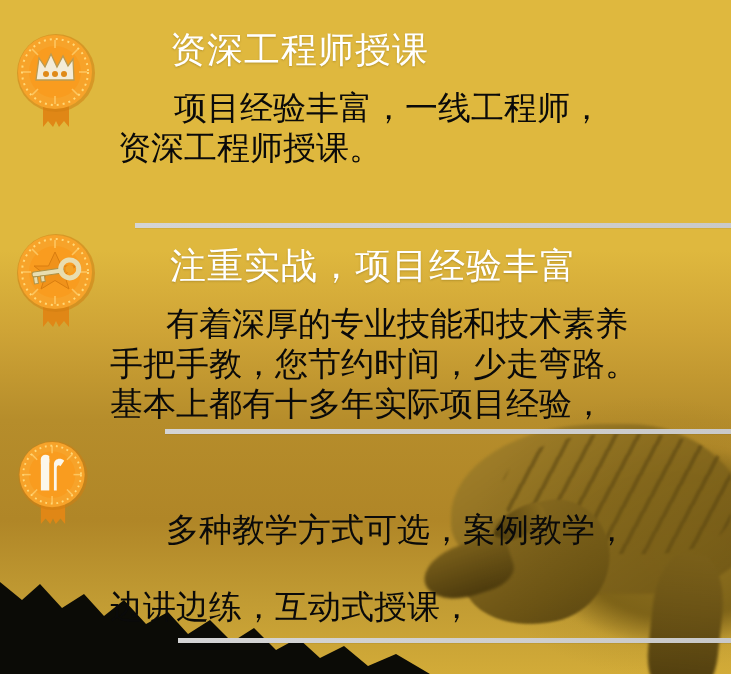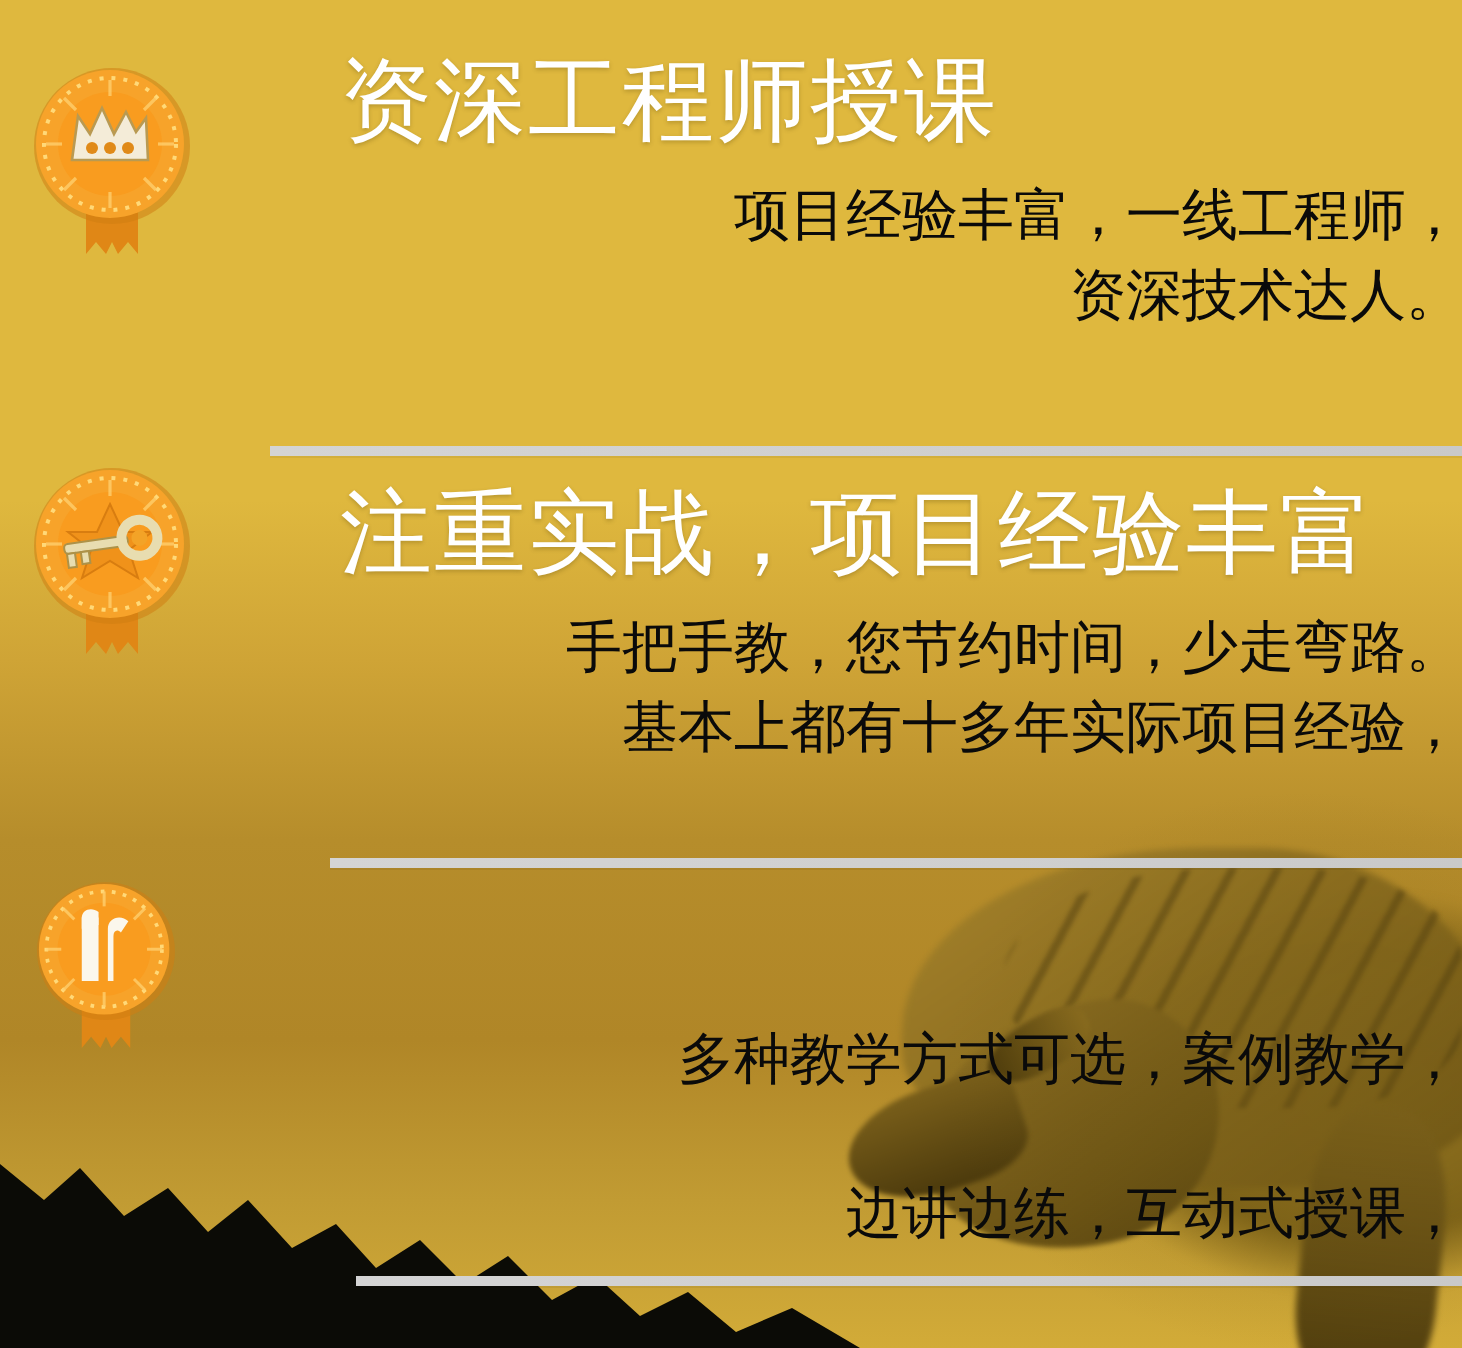--- a/index.html
+++ b/index.html
@@ -72,28 +72,27 @@
   .ridge{position:absolute;left:0;bottom:0;width:430px;height:120px;}
   
   .section{position:absolute;left:0;width:731px;}
   .badge{position:absolute;}
   .divider{
     position:absolute;height:5px;
     background:linear-gradient(90deg,#d4d4d4,#cfcfcf 60%,#c9c9c9);
     box-shadow:0 1px 0 rgba(0,0,0,.05);
   }
   .heading{
-    color:#ffffff;font-size:46px;line-height:44px;font-weight:400;
+    color:#ffffff;font-size:36px;line-height:44px;font-weight:400;
     letter-spacing:1px;white-space:nowrap;
     text-shadow:0 1px 2px rgba(90,70,10,.30);
   }
   .body-text{
-    color:#0a0a0a;font-size:28px;line-height:40px;font-weight:400;
+    color:#0a0a0a;font-size:33px;line-height:40px;font-weight:400;
     letter-spacing:0px;
-    text-align:right;
   }
   .body-text .indent{padding-left:56px;display:block;}
   .bottom-band{
     position:absolute;left:0;bottom:0;width:731px;height:54px;overflow:hidden;
   }
   .bottom-title{
     position:absolute;left:118px;top:16px;
     color:#ffffff;font-size:44px;line-height:50px;white-space:nowrap;
     font-weight:700;letter-spacing:2px;
   }
@@ -142,21 +141,21 @@
         <circle cx="34" cy="42" r="3" fill="#e08a18"></circle>
         <circle cx="43" cy="42" r="3" fill="#e08a18"></circle>
         <circle cx="52" cy="42" r="3" fill="#e08a18"></circle>
       </svg>
     </div>
 
     <div class="heading" style="position:absolute;left:170px;top:28px;">资深工程师授课</div>
 
     <div class="body-text" style="position:absolute;left:118px;top:88px;width:613px;">
       <span class="indent">项目经验丰富，一线工程师，</span>
-      <span style="display:block;">资深技术达人。</span>
+      <span style="display:block;">资深工程师授课。</span>
     </div>
   </div>
 
   <div class="divider" style="left:135px;top:223px;width:596px;"></div>
 
   <div class="section" style="top:228px;height:200px;">
     <div class="badge" style="left:12px;top:4px;width:88px;height:96px;">
       <svg viewBox="0 0 88 96" width="88" height="96">
         <path d="M31,68 L57,68 L57,95 L52,89 L47,95 L44,89 L41,95 L36,89 L31,95 Z" fill="#e08716"></path>
         <circle cx="44" cy="41" r="39" fill="#cf7d13" opacity=".55"></circle>
@@ -180,20 +179,21 @@
           <rect x="28" y="42" width="4" height="6" fill="#e8ddb0" stroke="#ad9248" stroke-width="1"></rect>
           <circle cx="58" cy="39" r="9" fill="none" stroke="#e8ddb0" stroke-width="5"></circle>
           <circle cx="58" cy="39" r="4" fill="#f3a327"></circle>
         </g>
       </svg>
     </div>
 
     <div class="heading" style="position:absolute;left:170px;top:16px;">注重实战，项目经验丰富</div>
 
     <div class="body-text" style="position:absolute;left:110px;top:76px;width:621px;">
+      <span class="indent">有着深厚的专业技能和技术素养</span>
       <span style="display:block;">手把手教，您节约时间，少走弯路。</span>
       <span style="display:block;">基本上都有十多年实际项目经验，</span>
     </div>
   </div>
 
   <div class="divider" style="left:165px;top:429px;width:566px;"></div>
 
   <div class="section" style="top:434px;height:180px;">
     <div class="badge" style="left:12px;top:4px;width:82px;height:90px;">
       <svg viewBox="0 0 88 96" width="82" height="90">

